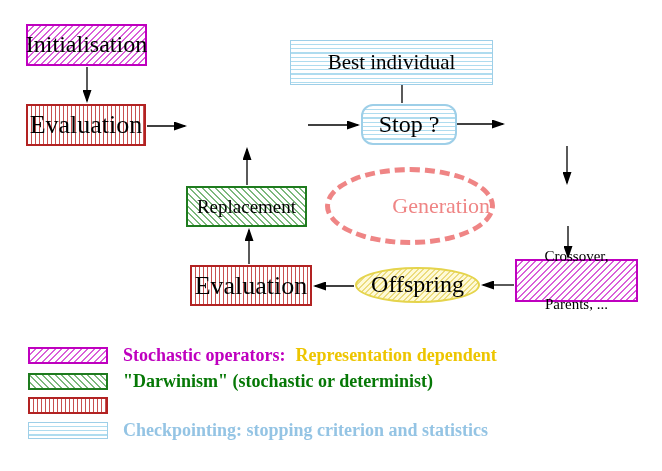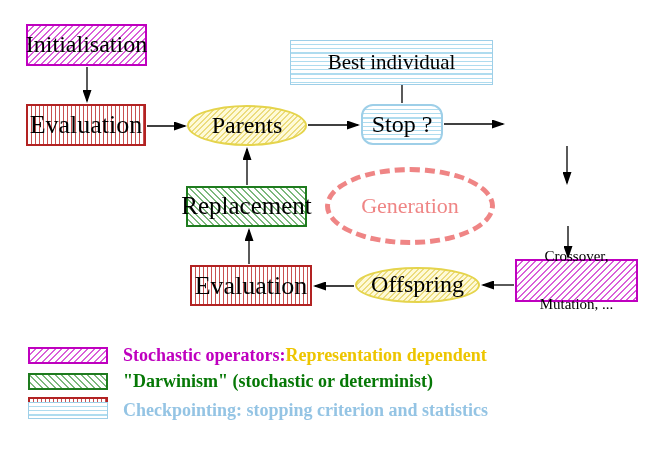--- a/index.html
+++ b/index.html
@@ -22,21 +22,21 @@
     background-image:repeating-linear-gradient(45deg,rgba(0,0,0,0) 0 3.2px,var(--green-hatch) 3.2px 4.6px);}
   .stripes-red{border:2px solid var(--red);background-color:#fff;
     background-image:repeating-linear-gradient(90deg,rgba(0,0,0,0) 0 2.6px,var(--red-stripe) 2.6px 4px);justify-content:center;}
   .stripes-cyan{border:1px solid var(--cyan);background-color:#fff;
     background-image:repeating-linear-gradient(180deg,rgba(0,0,0,0) 0 3px,var(--cyan-stripe) 3px 4.2px);}
   .ellipse-yellow{border:2px solid var(--yellow-border);border-radius:50%;
     background-color:var(--yellow-bg);
     background-image:repeating-linear-gradient(135deg,rgba(0,0,0,0) 0 2.6px,var(--yellow-hatch) 2.6px 4px);}
   .rounded{border-radius:12px;border-width:2px;}
   .generation{border:5px dashed var(--salmon);border-radius:50%;color:var(--salmon);
-    background:transparent;}
+    background:transparent;justify-content:flex-end;}
   .legend-row{position:absolute;display:flex;align-items:center;}
   .swatch{width:80px;height:17px;box-sizing:border-box;flex:0 0 auto;}
   .legend-text{margin-left:15px;font-size:18px;font-weight:bold;white-space:nowrap;}
   .lt-magenta{color:var(--magenta);} .lt-yellow{color:var(--yellow-text);margin-left:10px;}
   .lt-green{color:var(--green-text);} .lt-red{color:var(--red-text);} .lt-cyan{color:var(--cyan-text);}
 </style>
 </head>
 <body>
 
 <div class="canvas">
@@ -63,68 +63,65 @@
   </svg>
 
   <div class="node hatch-magenta" style="left:26px;top:24px;width:121px;height:42px;font-size:24px;text-align:right;">
     <span>Initialisation</span>
   </div>
 
   <div class="node stripes-red" style="left:26px;top:104px;width:120px;height:42px;font-size:26px;">
     <span>Evaluation</span>
   </div>
 
-  <div class="node ellipse-yellow" style="left:187px;top:105px;width:120px;height:41px;font-size:24px;">
-    <span>Parents</span>
-  </div>
 
   <div class="node stripes-cyan" style="left:290px;top:40px;width:203px;height:45px;font-size:21px;">
     <span>Best individual</span>
   </div>
 
-  <div class="node stripes-cyan rounded" style="left:361px;top:104px;width:82px;height:41px;font-size:24px;">
+  <div class="node stripes-cyan rounded" style="left:361px;top:104px;width:96px;height:41px;font-size:24px;">
     <span>Stop ?</span>
   </div>
 
 
 
-  <div class="node hatch-green" style="left:186px;top:186px;width:121px;height:41px;font-size:25px;">
+  <div class="node hatch-green" style="left:186px;top:186px;width:121px;height:41px;font-size:19px;">
     <span>Replacement</span>
   </div>
 
   <div class="node generation" style="left:325px;top:167px;width:170px;height:78px;font-size:22px;">
     <span>Generation</span>
   </div>
 
   <div class="node stripes-red" style="left:190px;top:265px;width:122px;height:41px;font-size:26px;">
     <span>Evaluation</span>
   </div>
 
   <div class="node ellipse-yellow" style="left:355px;top:267px;width:125px;height:36px;font-size:24px;">
     <span>Offspring</span>
   </div>
 
   <div class="node hatch-magenta" style="left:515px;top:259px;width:123px;height:43px;font-size:15px;flex-direction:column;gap:32px;">
     <span>Crossover,</span>
-    <span>Mutation, ...</span>
+    <span>Parents, ...</span>
   </div>
 
   <div class="legend-row" style="left:28px;top:345px;">
     <div class="swatch hatch-magenta"></div>
     <span class="legend-text lt-magenta">Stochastic operators:</span>
-    <span class="legend-text lt-yellow" style="margin-left:0;">Representation dependent</span>
+    <span class="legend-text lt-yellow" style="margin-left:10px;">Representation dependent</span>
   </div>
 
   <div class="legend-row" style="left:28px;top:371px;">
     <div class="swatch hatch-green"></div>
     <span class="legend-text lt-green">"Darwinism" (stochastic or determinist)</span>
   </div>
 
   <div class="legend-row" style="left:28px;top:397px;">
     <div class="swatch stripes-red"></div>
   </div>
 
-  <div class="legend-row" style="left:28px;top:400px;">
+  <div class="legend-row" style="left:28px;top:420px;">
     <div class="swatch stripes-cyan"></div>
     <span class="legend-text lt-cyan">Checkpointing: stopping criterion and statistics</span>
   </div>
 
 </div>
 
 </body></html>

